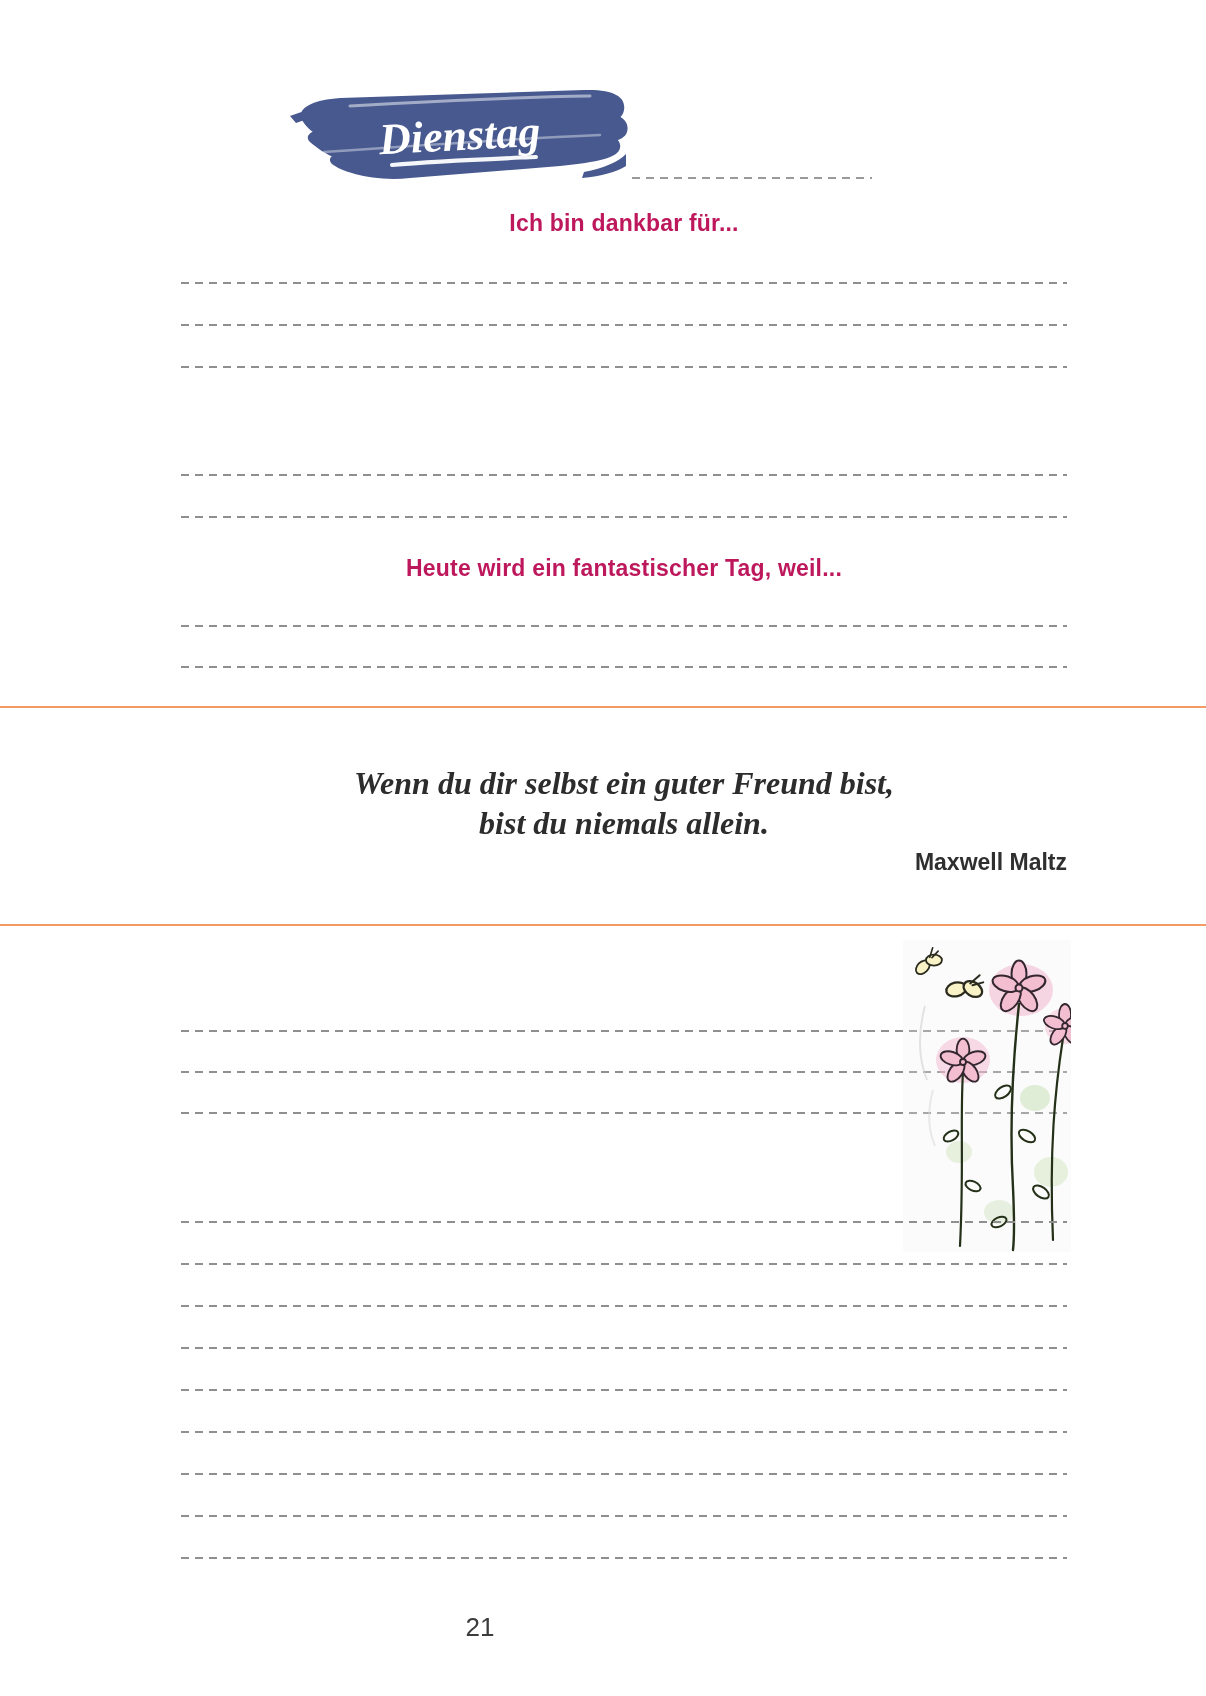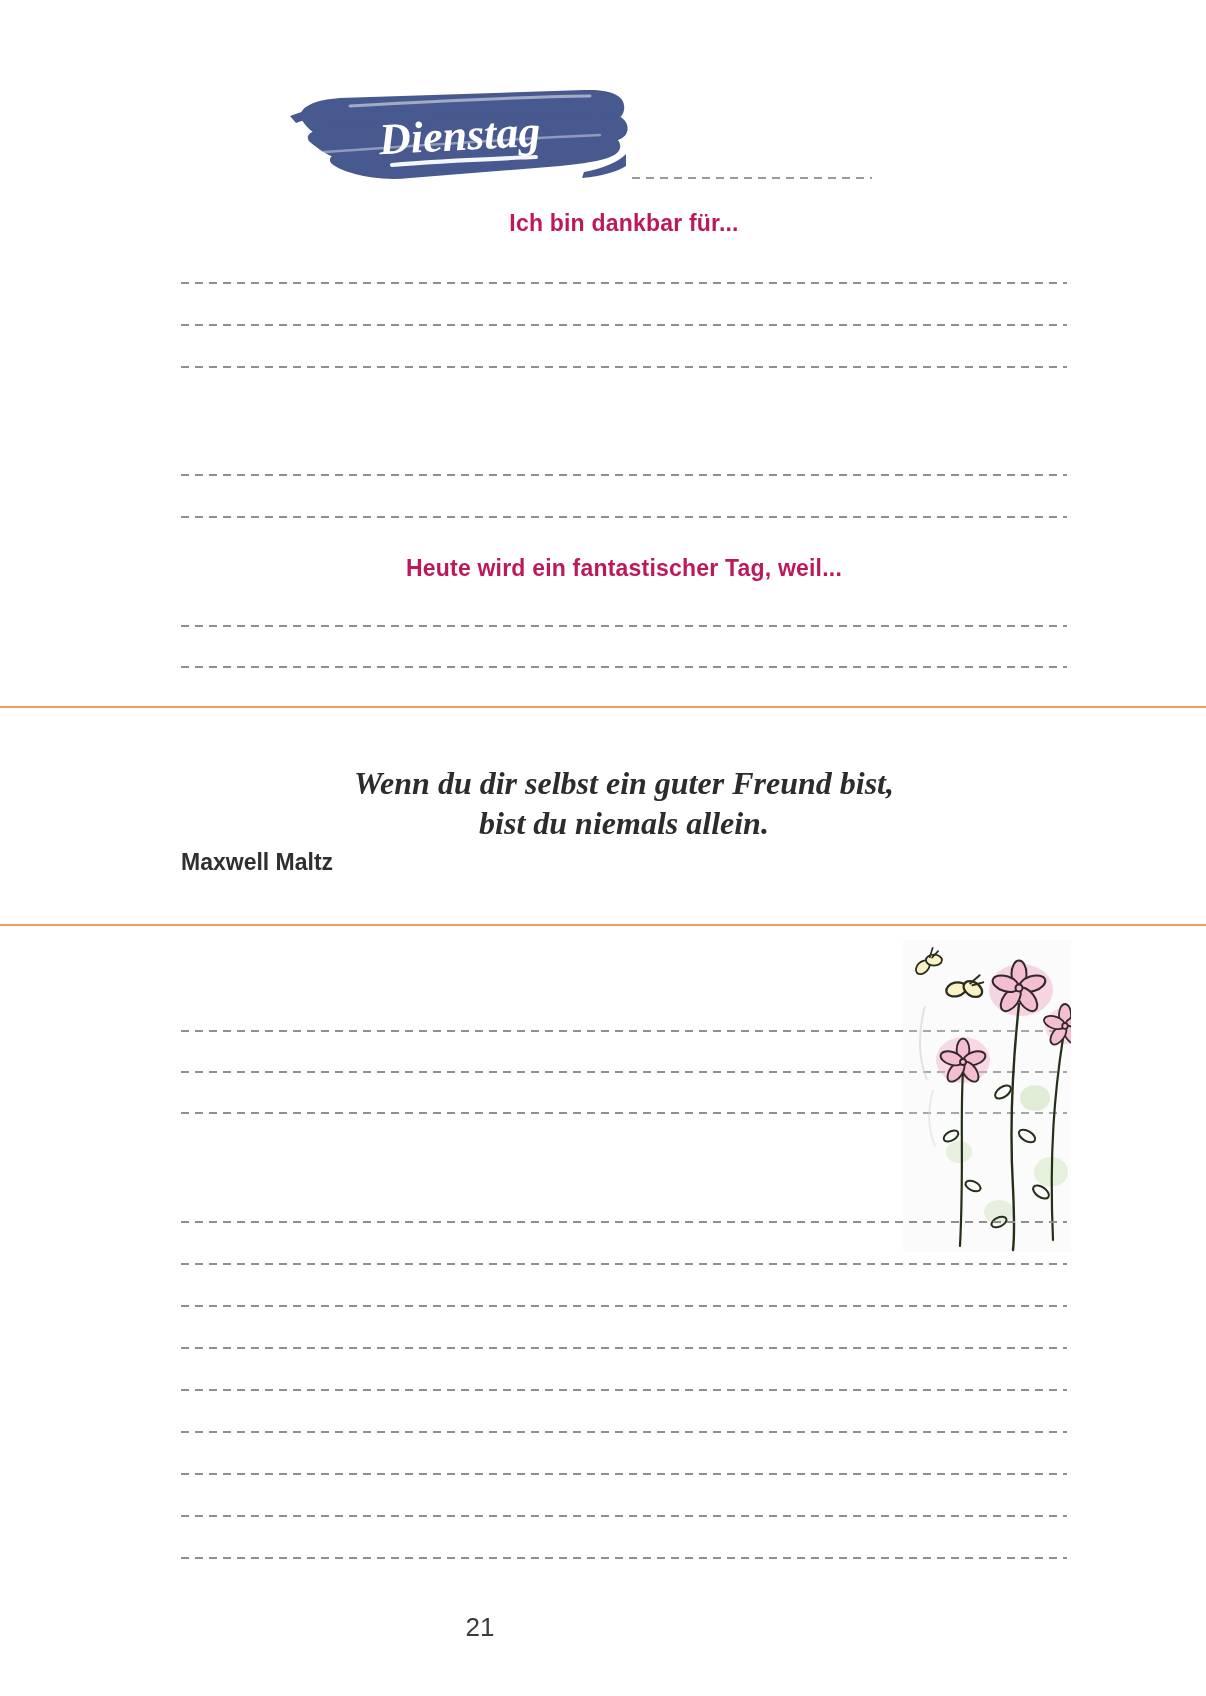--- a/index.html
+++ b/index.html
@@ -5,21 +5,21 @@
   html,body{margin:0;padding:0;background:#fff;}
   .page{position:relative;width:1206px;height:1696px;margin:0 auto;background:#ffffff;overflow:hidden;
         font-family:"Liberation Sans",sans-serif;}
   .wline{position:absolute;left:181px;width:886px;height:2px;
         background:repeating-linear-gradient(to right,#8f8f8f 0px,#8f8f8f 8px,rgba(0,0,0,0) 8px,rgba(0,0,0,0) 14px);}
   .prompt{position:absolute;left:181px;width:886px;text-align:center;color:#be185d;
         font-family:"Liberation Sans",sans-serif;font-weight:700;font-size:23px;line-height:28px;letter-spacing:.2px;}
   .orange-rule{position:absolute;left:0;width:1206px;height:2px;background:#f19a61;}
   .quote{position:absolute;left:181px;width:886px;text-align:center;color:#2c2c2c;
         font-family:cursive;font-style:italic;font-weight:600;font-size:32px;line-height:42px;}
-  .author{position:absolute;left:181px;width:886px;text-align:left;color:#2f2f2f;
+  .author{position:absolute;left:181px;width:886px;text-align:right;color:#2f2f2f;
         font-weight:700;font-size:23px;}
   .banner-dash{position:absolute;left:632px;top:177px;width:240px;height:2px;
         background:repeating-linear-gradient(to right,#9a9a9a 0px,#9a9a9a 8px,rgba(0,0,0,0) 8px,rgba(0,0,0,0) 14px);}
   .pagenum{position:absolute;left:0;top:1612px;width:960px;text-align:center;color:#3c3c3c;
         font-size:26px;font-weight:400;}
   .banner{position:absolute;left:288px;top:86px;width:340px;height:104px;}
   .illu{position:absolute;left:903px;top:940px;width:168px;height:312px;}
 </style>
 </head>
 <body>

